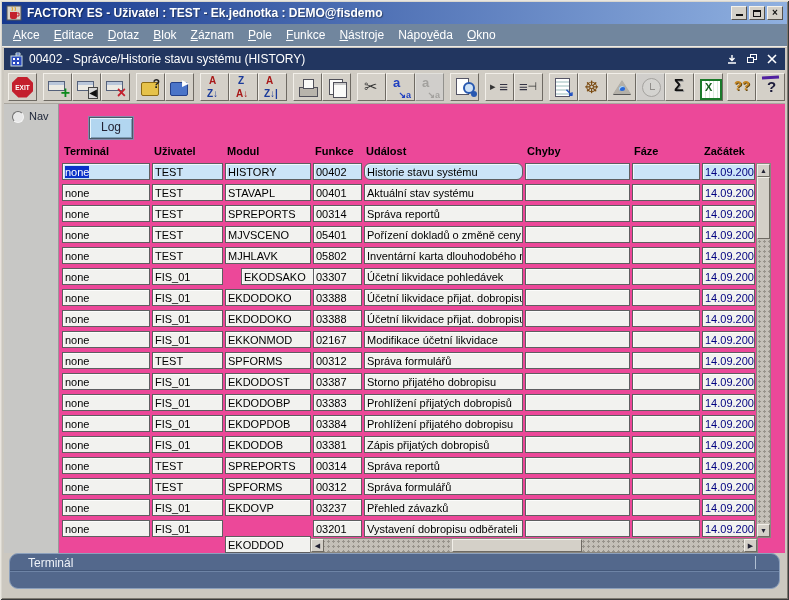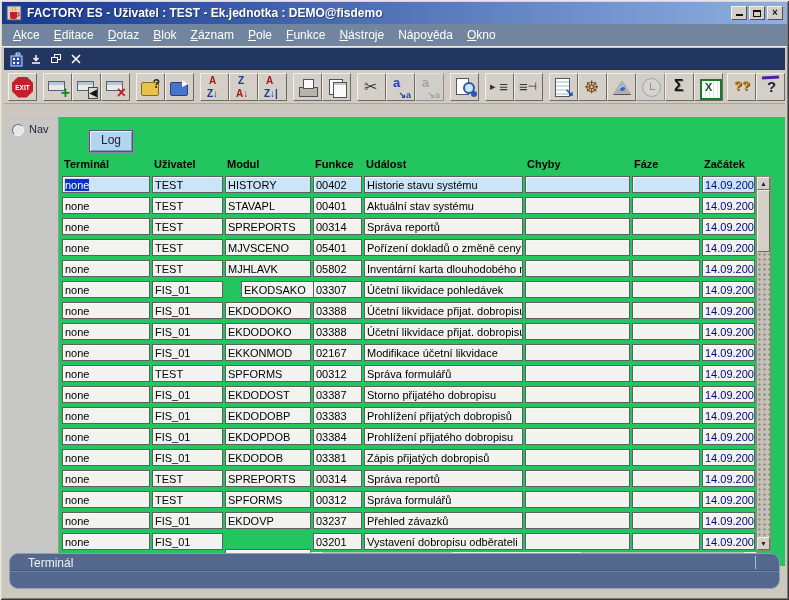--- a/index.html
+++ b/index.html
@@ -111,21 +111,21 @@
     border:2px solid #1a7a2a;background:
       repeating-linear-gradient(90deg,#fff,#fff 3px,#b8d8c0 4px),
       repeating-linear-gradient(#fff,#fff 3px,#b8d8c0 4px);}
   .tb[data-icon="export-excel"]::after{content:"X";position:absolute;left:10px;top:7px;font-size:11px;font-weight:bold;color:#14601e;}
   .tb[data-icon="context-help"]::before{content:"??";position:absolute;left:6px;top:4px;font-size:13px;font-weight:bold;
     color:#c8861e;text-shadow:1px 1px 0 #6a4a10;}
   .tb[data-icon="help"]::before{content:"?";position:absolute;left:10px;top:4px;font-size:15px;font-weight:bold;color:#1a1a3a;}
   .tb[data-icon="help"]::after{content:"";position:absolute;left:5px;top:2px;width:17px;height:3px;background:#5020a0;
     transform:rotate(-4deg);}
   
-  .canvas{position:absolute;left:4px;top:117px;width:781px;height:449px;background:#22c55e;overflow:hidden;}
+  .canvas{position:absolute;left:4px;top:104px;width:781px;height:449px;background:#ec4899;overflow:hidden;}
   .navpanel{position:absolute;left:0;top:0;width:55px;height:449px;border-right:1px solid #999;
     background:#c7c7c5;}
   .radio{position:absolute;left:8px;top:7px;width:12px;height:12px;border-radius:50%;background:#e8e8e8;
     border:1px solid;border-color:#6e6e6e #f4f4f4 #f4f4f4 #6e6e6e;}
   .navlabel{position:absolute;left:25px;top:6px;font-size:11px;color:#20283a;}
   .logbtn{position:absolute;left:85px;top:13px;width:44px;height:22px;background:var(--log-button-bg);
     border:1px solid #4a5a6a;box-shadow:inset 1px 1px 0 #e6f4fc,inset -1px -1px 0 #7e9cb4,0 0 0 1px #88a;
     font-family:"Liberation Sans",sans-serif;font-size:12px;color:#223;text-align:center;line-height:19px;cursor:default;}
   .hdr{position:absolute;top:41px;font-size:11px;font-weight:bold;color:#000;white-space:nowrap;padding-left:2px;}
   .cell{position:absolute;height:17px;background:var(--cell-bg);border:1px solid #5e5e60;
@@ -200,20 +200,21 @@
 
   <div class="mdititle">
     <svg width="15" height="15" viewBox="0 0 15 15">
       <rect x="2" y="4" width="11" height="10" fill="#2a4ac0" stroke="#cdd"></rect>
       <rect x="4" y="6" width="2" height="2" fill="#fff"></rect>
         <rect x="8" y="6" width="2" height="2" fill="#fff"></rect>
       <rect x="4" y="10" width="2" height="2" fill="#fff"></rect>
         <rect x="8" y="10" width="2" height="2" fill="#fff"></rect>
       <path d="M7 4 V1 h4 v2 h-4" fill="#2a4ac0" stroke="#cdd"></path>
     </svg>
+    <span class="mtxt">00402 - Správce/Historie stavu systému (HISTORY)</span>
     <div class="mdibtn">
       <svg width="11" height="10" viewBox="0 0 11 10">
         <path d="M1 9 h8 M5 1 v5 M2.5 4 L5 6.5 L7.5 4" stroke="#fff" stroke-width="1.4" fill="none"></path>
       </svg>
     </div>
     <div class="mdibtn">
       <svg width="11" height="10" viewBox="0 0 11 10">
         <rect x="3.5" y="0.5" width="6" height="5" fill="none" stroke="#fff"></rect>
         <rect x="0.5" y="3.5" width="6" height="5" fill="#223660" stroke="#fff"></rect>
       </svg>
@@ -266,21 +267,21 @@
         <div class="hdr col2">Modul</div>
         <div class="hdr col3">Funkce</div>
         <div class="hdr col4">Událost</div>
         <div class="hdr col5">Chyby</div>
         <div class="hdr col6">Fáze</div>
         <div class="hdr col7">Začátek</div>
         <div class="cell col0 hl" style="top: 59px;"><span class="sel">none</span></div>
         <div class="cell col1 hl" style="top: 59px;">TEST</div>
         <div class="cell col2 hl" style="top: 59px;">HISTORY</div>
         <div class="cell col3 hl" style="top: 59px;">00402</div>
-        <div class="cell col4 hl" style="top: 59px;">Historie stavu systému</div>
+        <div class="cell col4 hl" style="top: 59px; border-radius: 6px;">Historie stavu systému</div>
         <div class="cell col5 hl" style="top: 59px;"></div>
         <div class="cell col6 hl" style="top: 59px;"></div>
         <div class="cell col7 hl" style="top: 59px;">14.09.2005</div>
         <div class="cell col0" style="top: 80px;">none</div>
         <div class="cell col1" style="top: 80px;">TEST</div>
         <div class="cell col2" style="top: 80px;">STAVAPL</div>
         <div class="cell col3" style="top: 80px;">00401</div>
         <div class="cell col4" style="top: 80px;">Aktuální stav systému</div>
         <div class="cell col5" style="top: 80px;"></div>
         <div class="cell col6" style="top: 80px;"></div>

